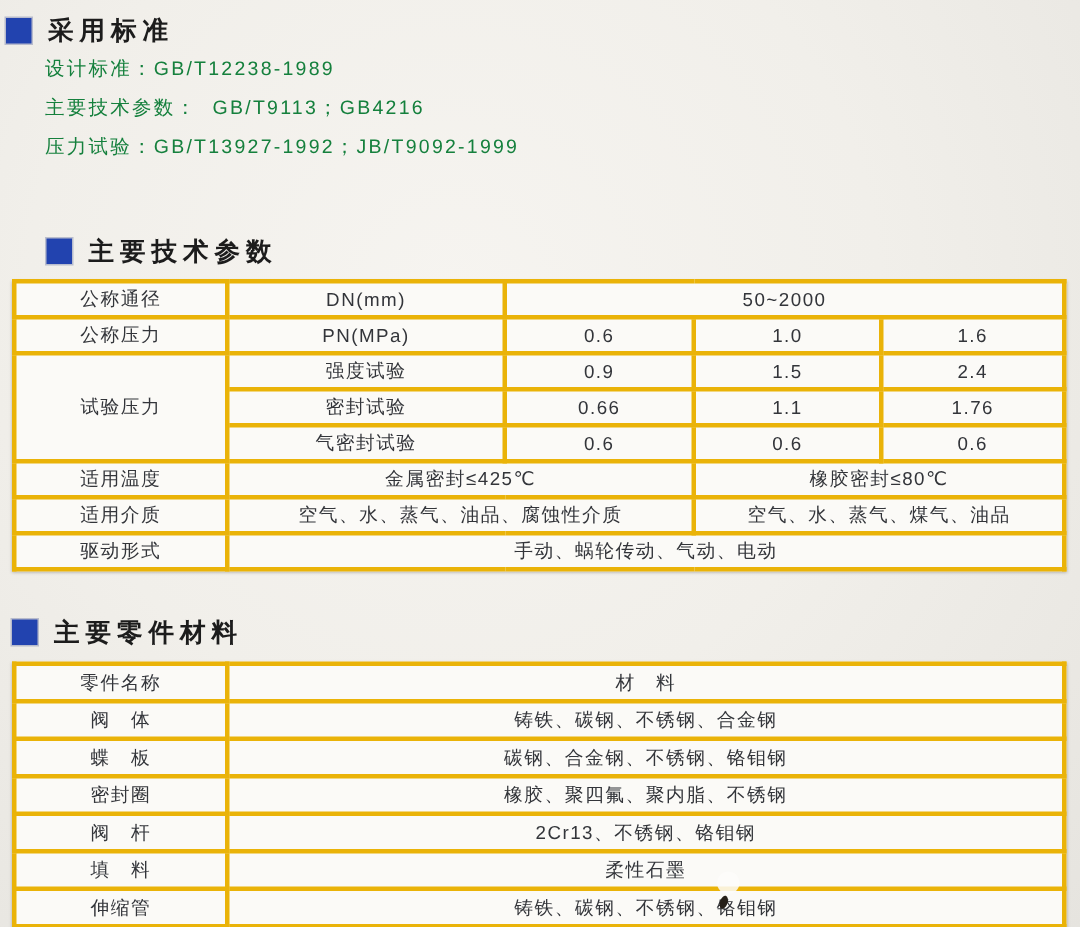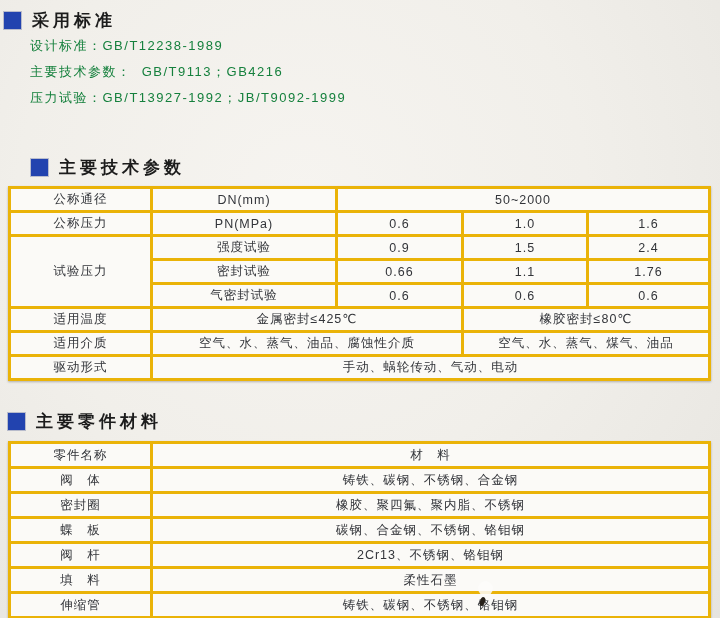--- a/index.html
+++ b/index.html
@@ -117,26 +117,26 @@
   <tbody>
       <tr>
     <td>零件名称</td>
     <td>材　料</td>
   </tr>
   <tr>
     <td>阀　体</td>
     <td>铸铁、碳钢、不锈钢、合金钢</td>
   </tr>
   <tr>
+    <td>蝶　板</td>
+    <td>碳钢、合金钢、不锈钢、铬钼钢</td>
+  </tr>
+  <tr>
     <td>密封圈</td>
     <td>橡胶、聚四氟、聚内脂、不锈钢</td>
-  </tr>
-  <tr>
-    <td>蝶　板</td>
-    <td>碳钢、合金钢、不锈钢、铬钼钢</td>
   </tr>
   <tr>
     <td>阀　杆</td>
     <td>2Cr13、不锈钢、铬钼钢</td>
   </tr>
   <tr>
     <td>填　料</td>
     <td>柔性石墨</td>
   </tr>
   <tr>

